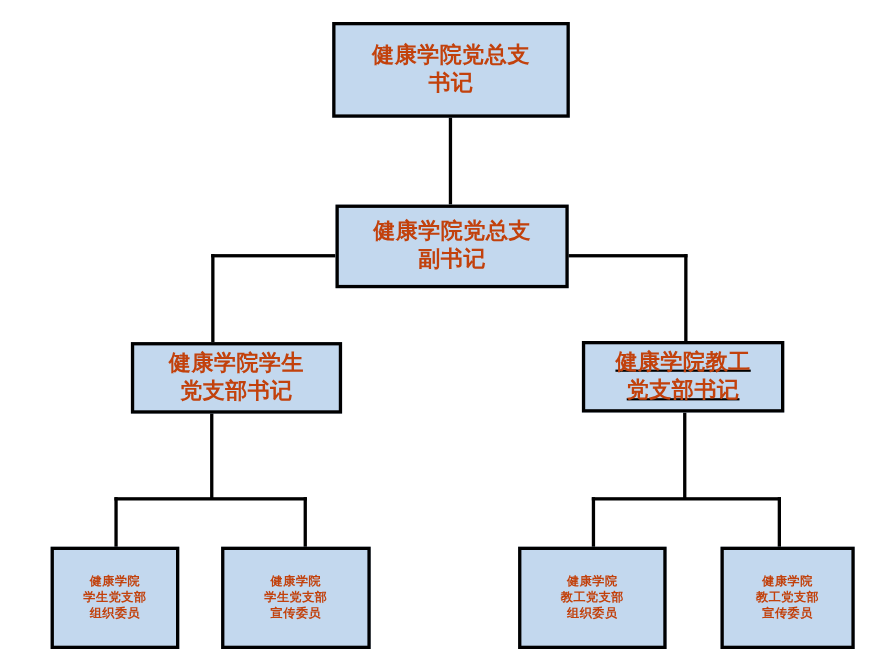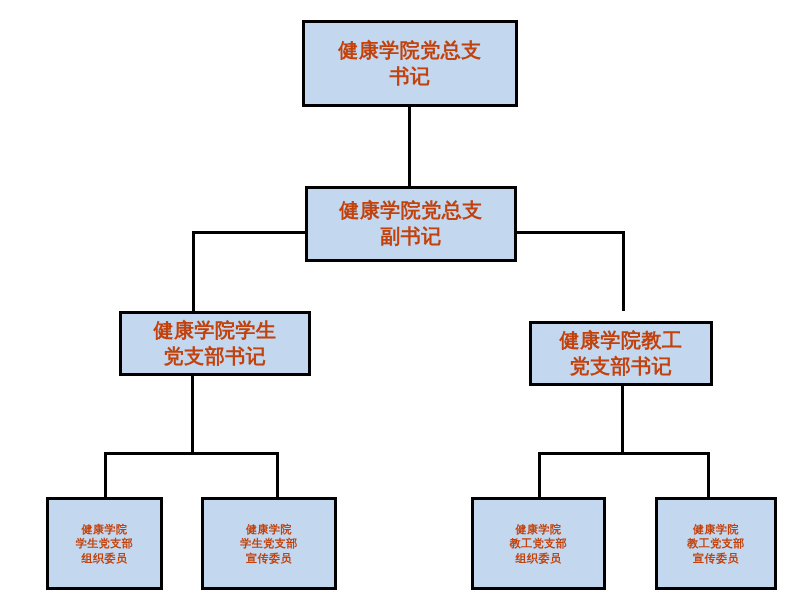--- a/index.html
+++ b/index.html
@@ -83,21 +83,21 @@
   <div class="node lvl2" style="left:305px; top:186px; width:212px; height:76px;">
     <span class="node-label">健康学院党总支
 副书记</span>
   </div>
 
   <div class="node lvl3" style="left:88px; top:311px; width:192px; height:65px;margin-left:31px;">
     <span class="node-label">健康学院学生
 党支部书记</span>
   </div>
 
-  <div class="node lvl3" style="left:529px; top:321px; width:184px; height:65px;">
+  <div class="node lvl3" style="left:529px; top:310px; width:184px; height:65px;text-decoration:underline;">
     <span class="node-label">健康学院教工
 党支部书记</span>
   </div>
 
   <div class="node lvl4" style="left:46px; top:497px; width:117px; height:93px;">
     <span class="node-label">健康学院
 学生党支部
 组织委员</span>
   </div>
 

